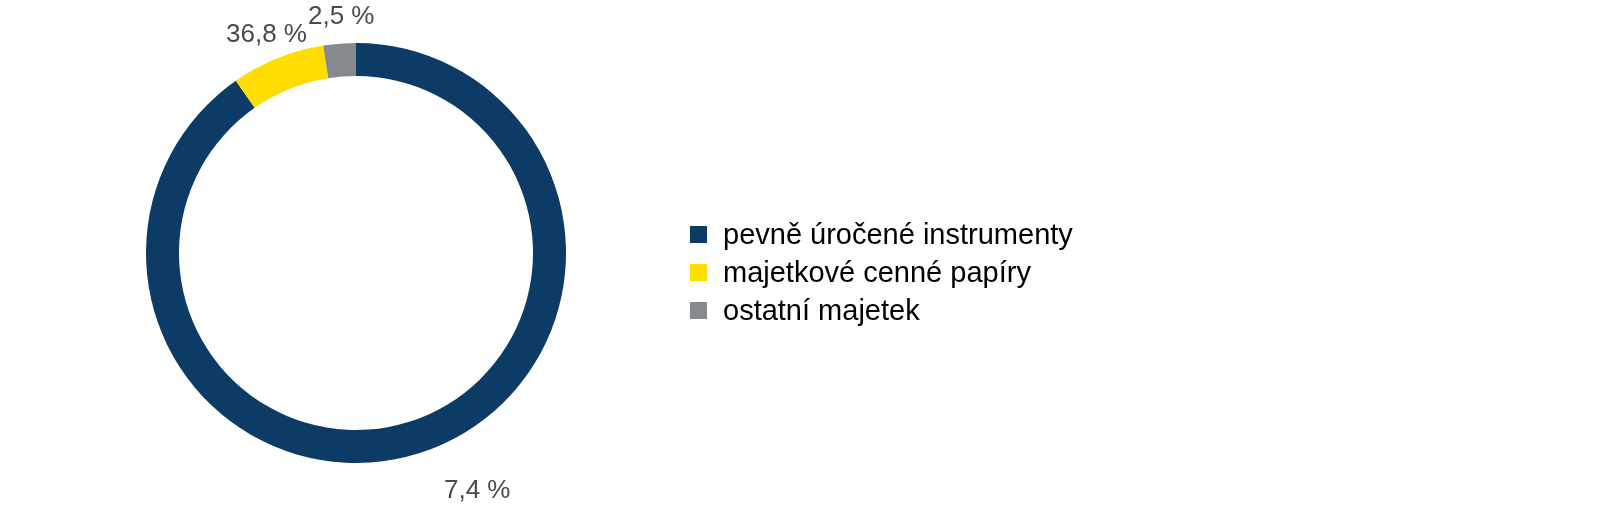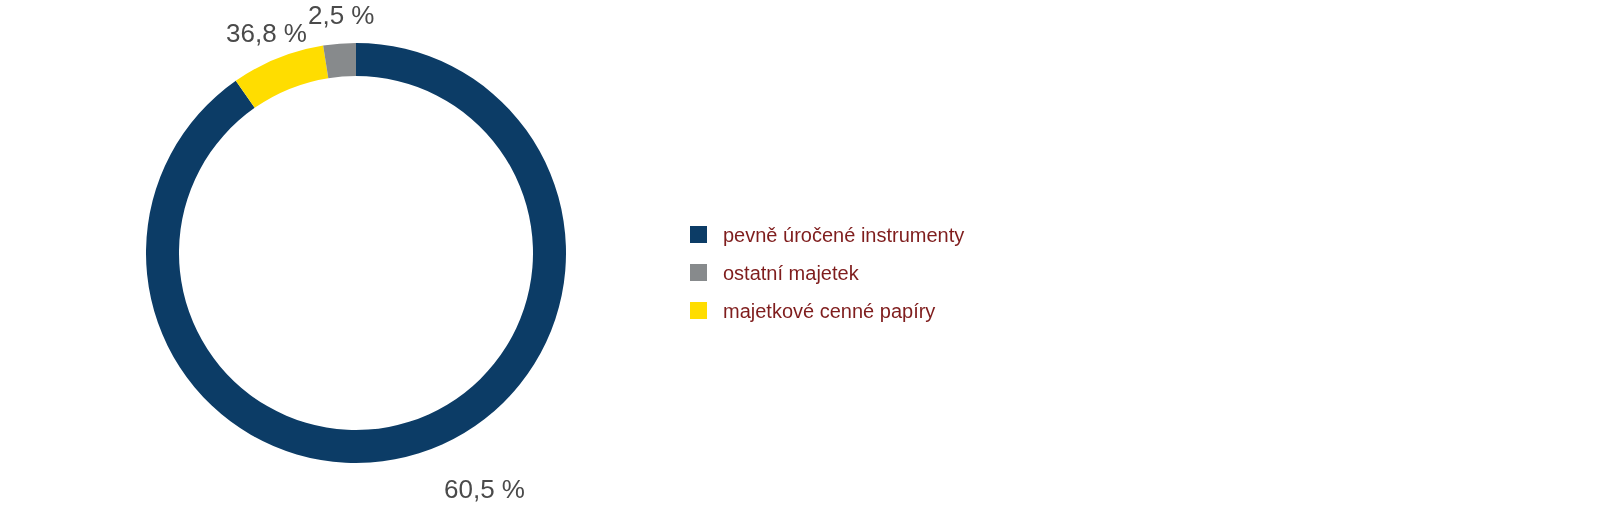--- a/index.html
+++ b/index.html
@@ -57,22 +57,22 @@
     height: 17px;
   }
   .legend-swatch {
     width: 17px;
     height: 17px;
     flex: 0 0 auto;
   }
   .legend-label {
     margin-left: 16px;
     font-family: "Liberation Sans", sans-serif;
-    font-size: 20px;
-    color: #7f1d1d;
+    font-size: 29px;
+    color: #000000;
     white-space: nowrap;
     line-height: 1;
   }
 </style>
 </head>
 <body>
 
 <div id="figure">
 
   <svg id="donut-chart" viewBox="0 0 1600 511">
@@ -80,33 +80,33 @@
         <path d="M 356 43 A 210 210 0 1 1 235.78925362513584 80.81005704165509 L 254.67951376975736 107.86847664939498 A 177 177 0 1 0 356 76 Z" fill="#0c3c66"></path>
         <path d="M 235.78925362513584 80.81005704165509 A 210 210 0 0 1 323.1487623415515 45.58544847502108 L 328.3110996878791 78.17916371466063 A 177 177 0 0 0 254.67951376975736 107.86847664939498 Z" fill="#ffdd00"></path>
         <path d="M 323.1487623415515 45.58544847502108 A 210 210 0 0 1 355.99999999999994 43 L 355.99999999999994 76 A 177 177 0 0 0 328.3110996878791 78.17916371466063 Z" fill="#878a8c"></path>
       </g>
   </svg>
 
   <div class="data-label" id="label-other">2,5 %</div>
 
   <div class="data-label" id="label-equity">36,8 %</div>
 
-  <div class="data-label" id="label-fixed">60,5 %</div>
+  <div class="data-label" id="label-fixed">7,4 %</div>
 
   <div id="legend">
 
     <div class="legend-row">
       <span class="legend-swatch" id="swatch-0" style="background: rgb(12, 60, 102);"></span>
       <span class="legend-label">pevně úročené instrumenty</span>
     </div>
 
     <div class="legend-row">
-      <span class="legend-swatch" id="swatch-2" style="background: rgb(135, 138, 140);"></span>
-      <span class="legend-label">ostatní majetek</span>
+      <span class="legend-swatch" id="swatch-1" style="background: rgb(255, 221, 0);"></span>
+      <span class="legend-label">majetkové cenné papíry</span>
     </div>
 
     <div class="legend-row">
-      <span class="legend-swatch" id="swatch-1" style="background: rgb(255, 221, 0);"></span>
-      <span class="legend-label">majetkové cenné papíry</span>
+      <span class="legend-swatch" id="swatch-2" style="background: rgb(135, 138, 140);"></span>
+      <span class="legend-label">ostatní majetek</span>
     </div>
 
   </div>
 </div>
 
 </body></html>

